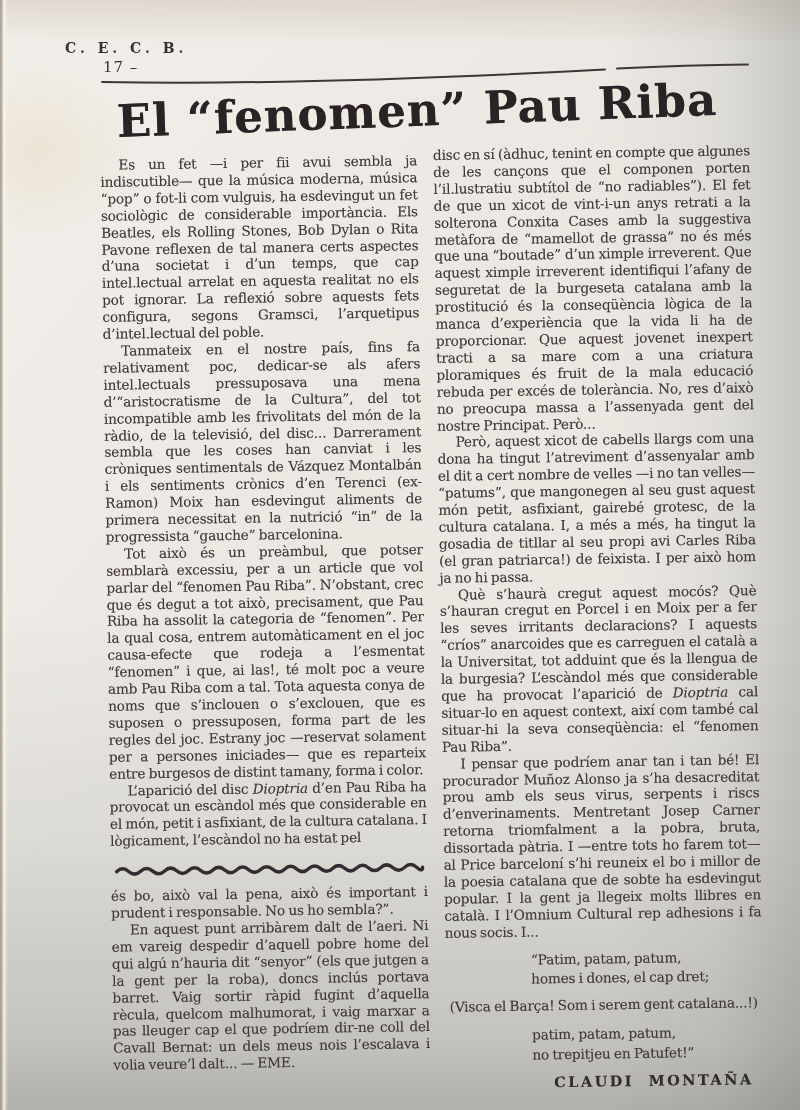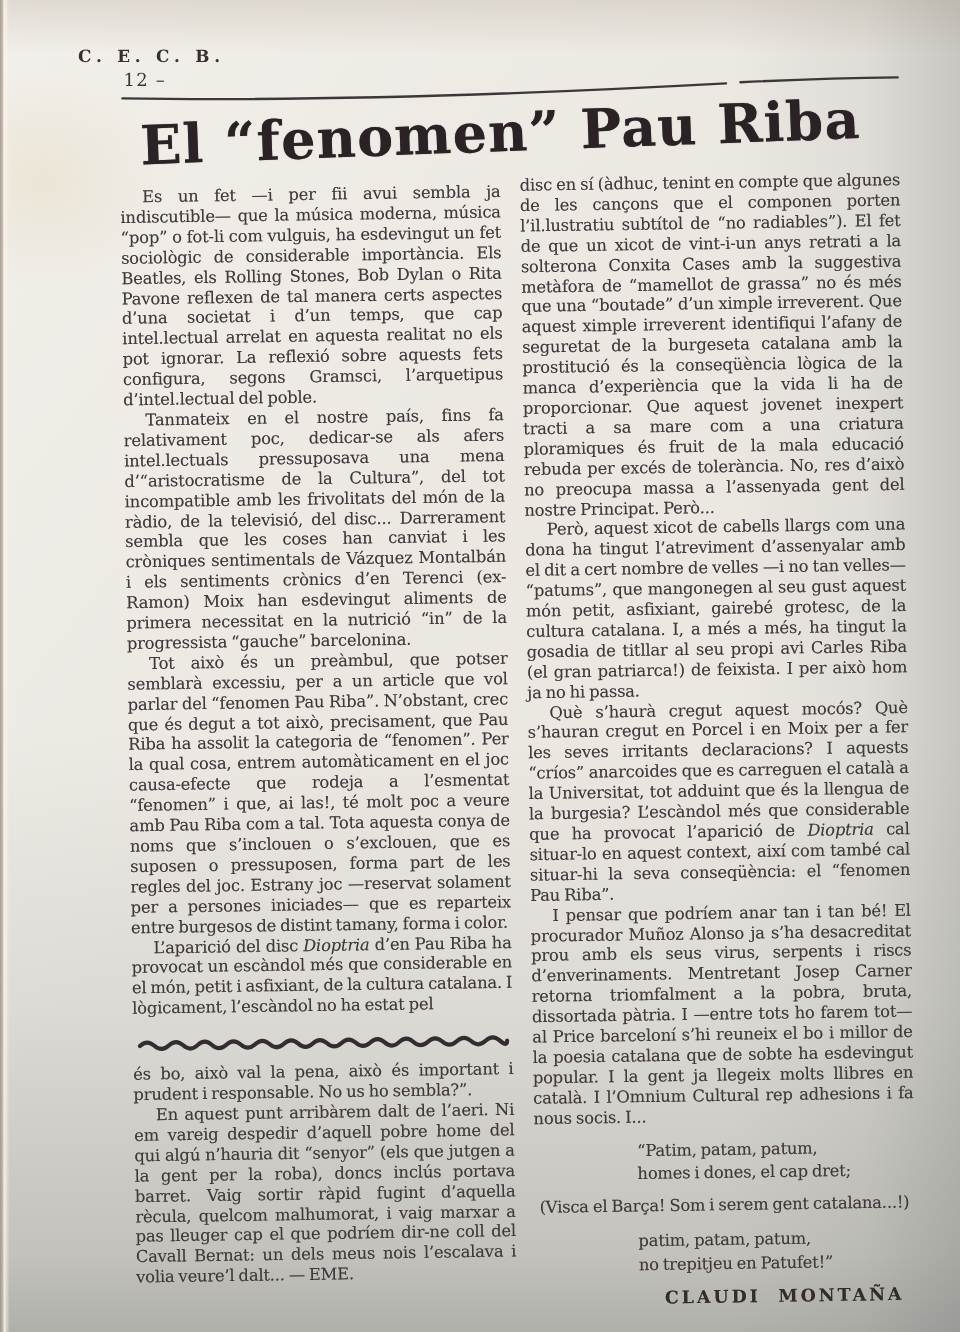--- a/index.html
+++ b/index.html
@@ -59,21 +59,21 @@
   }
   em{font-style:italic;margin-top:14px;}
 </style>
 </head>
 <body>
 
 <div class="page">
   <div class="edge-left"></div>
   <div class="edge-left-light"></div>
 
-  <div class="hdr-num">12 –</div>
+  <div class="hdr-num">17 –</div>
   <div class="hdr-journal">C. E. C. B.</div>
 
   <svg class="hdr-rule" width="650" height="26" viewBox="0 0 650 26">
     <path d="M2 22 C 150 24.5, 330 19, 505 9.5" fill="none" stroke="#3f363a" stroke-width="2" stroke-linecap="round"></path>
     <path d="M517 8.5 C 560 6.5, 605 5, 648 4.5" fill="none" stroke="#3f363a" stroke-width="2" stroke-linecap="round"></path>
   </svg>
 
   <div class="title">El “fenomen” Pau Riba</div>
 
   <div class="content">

